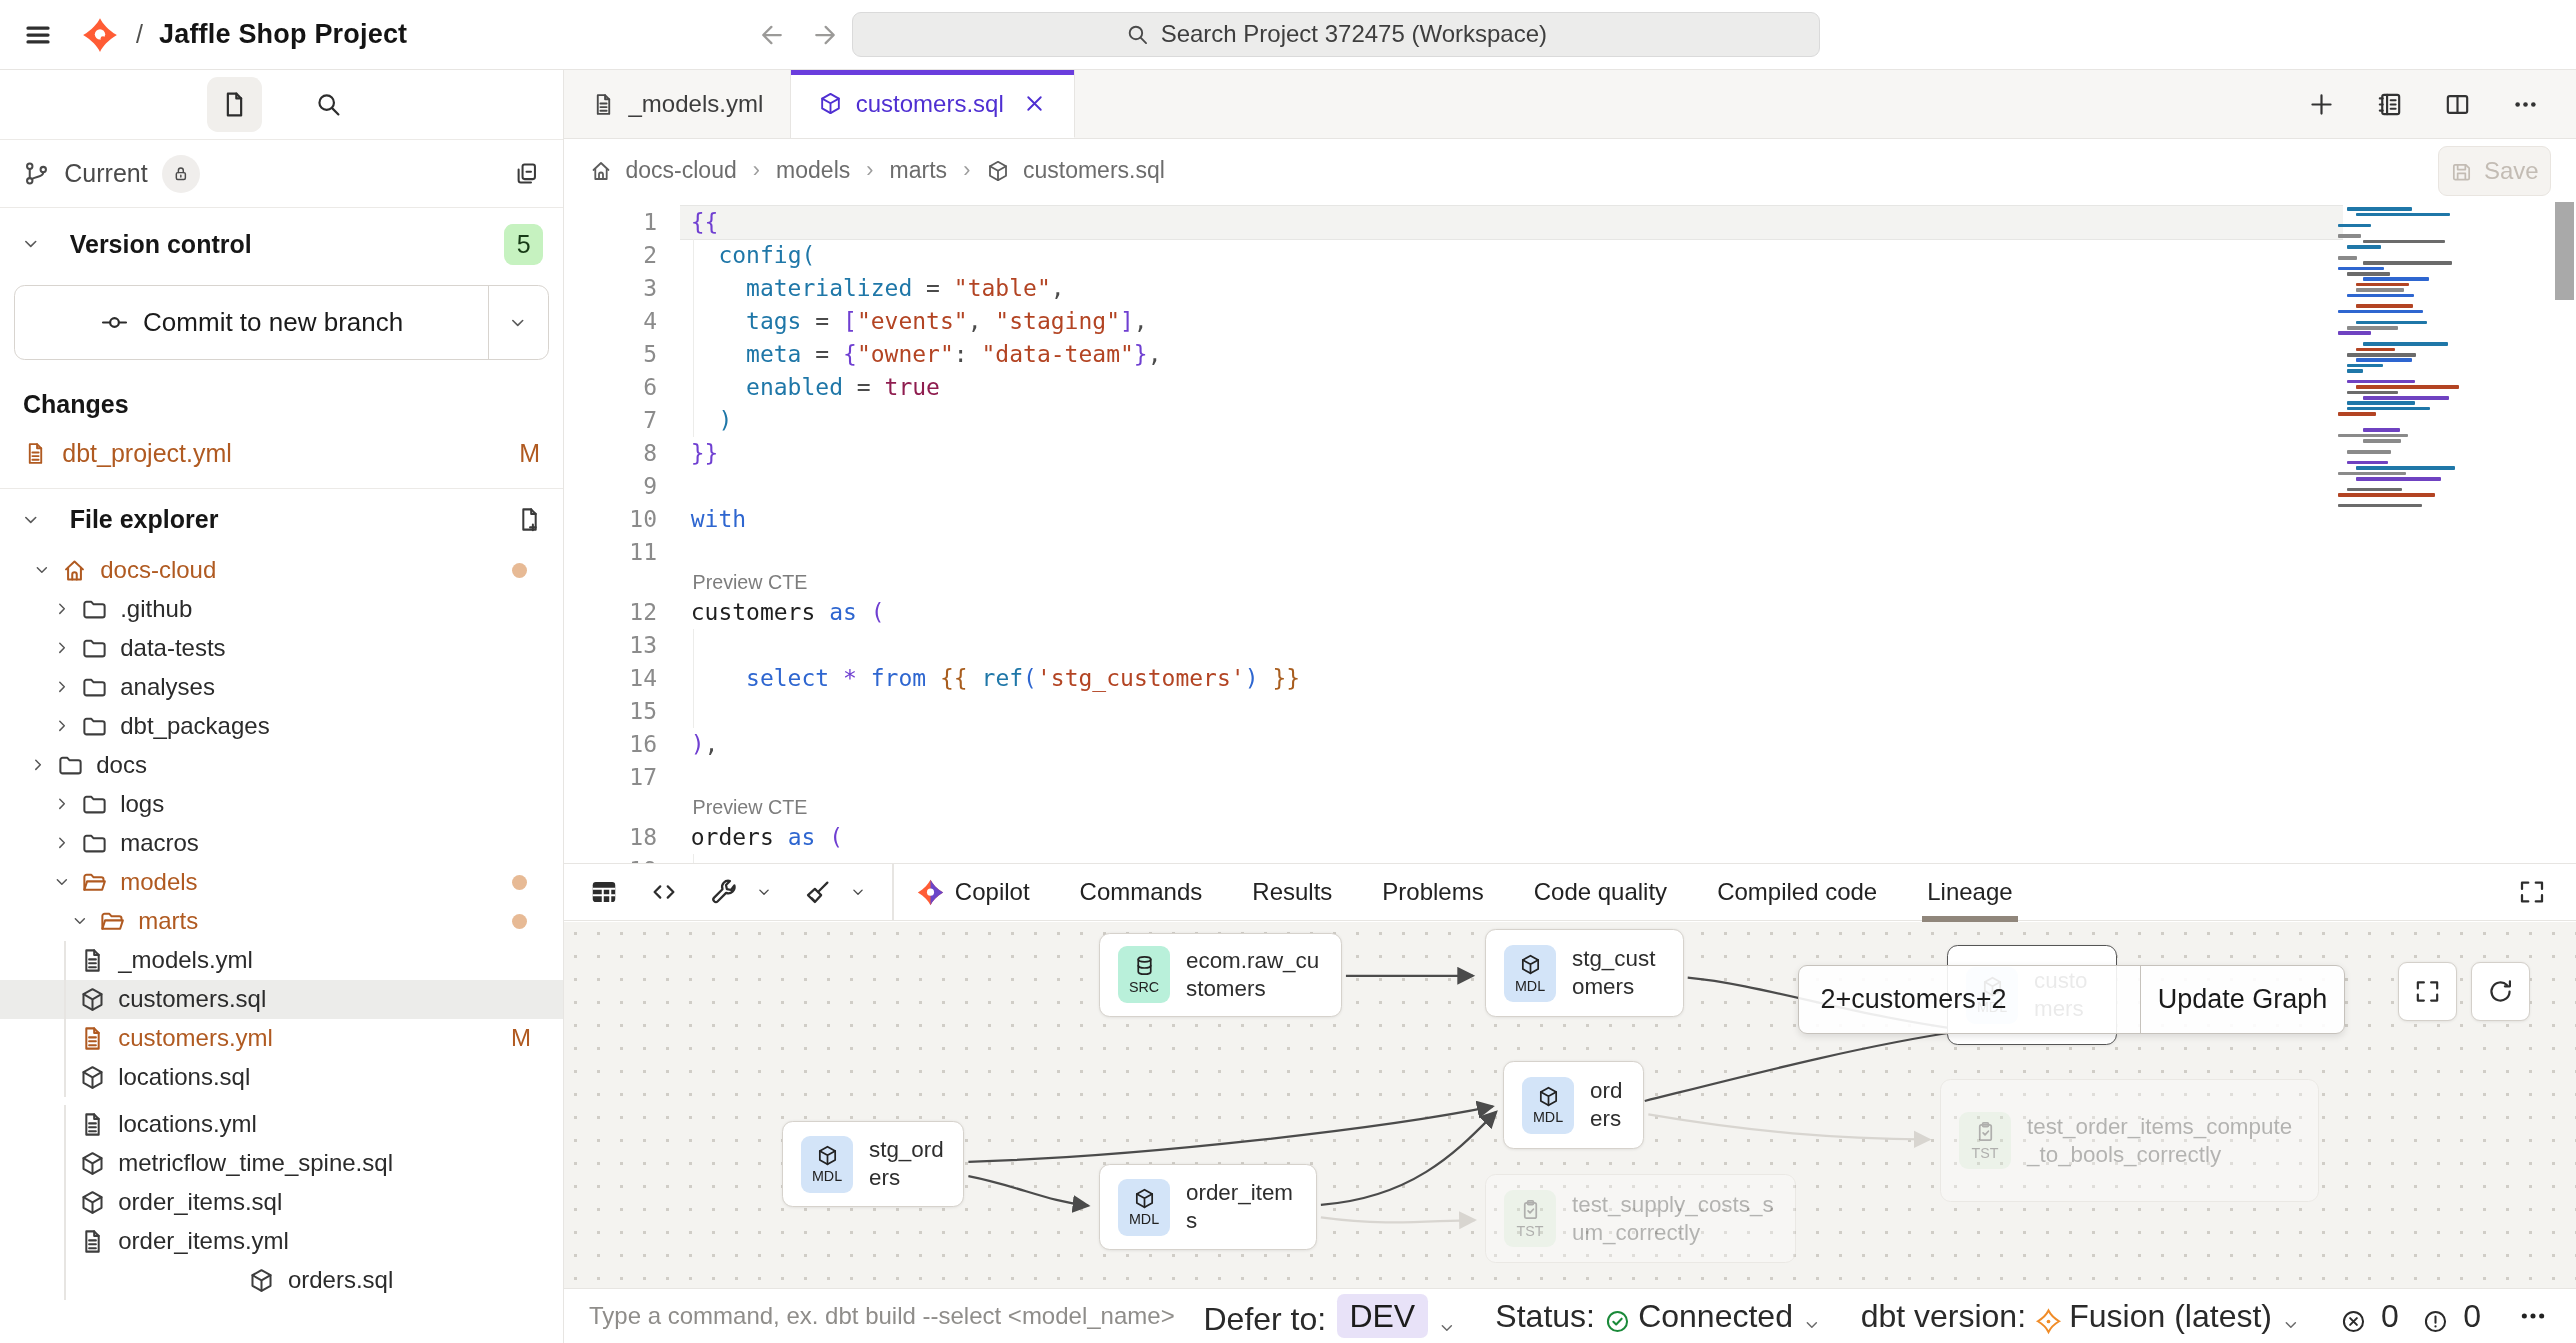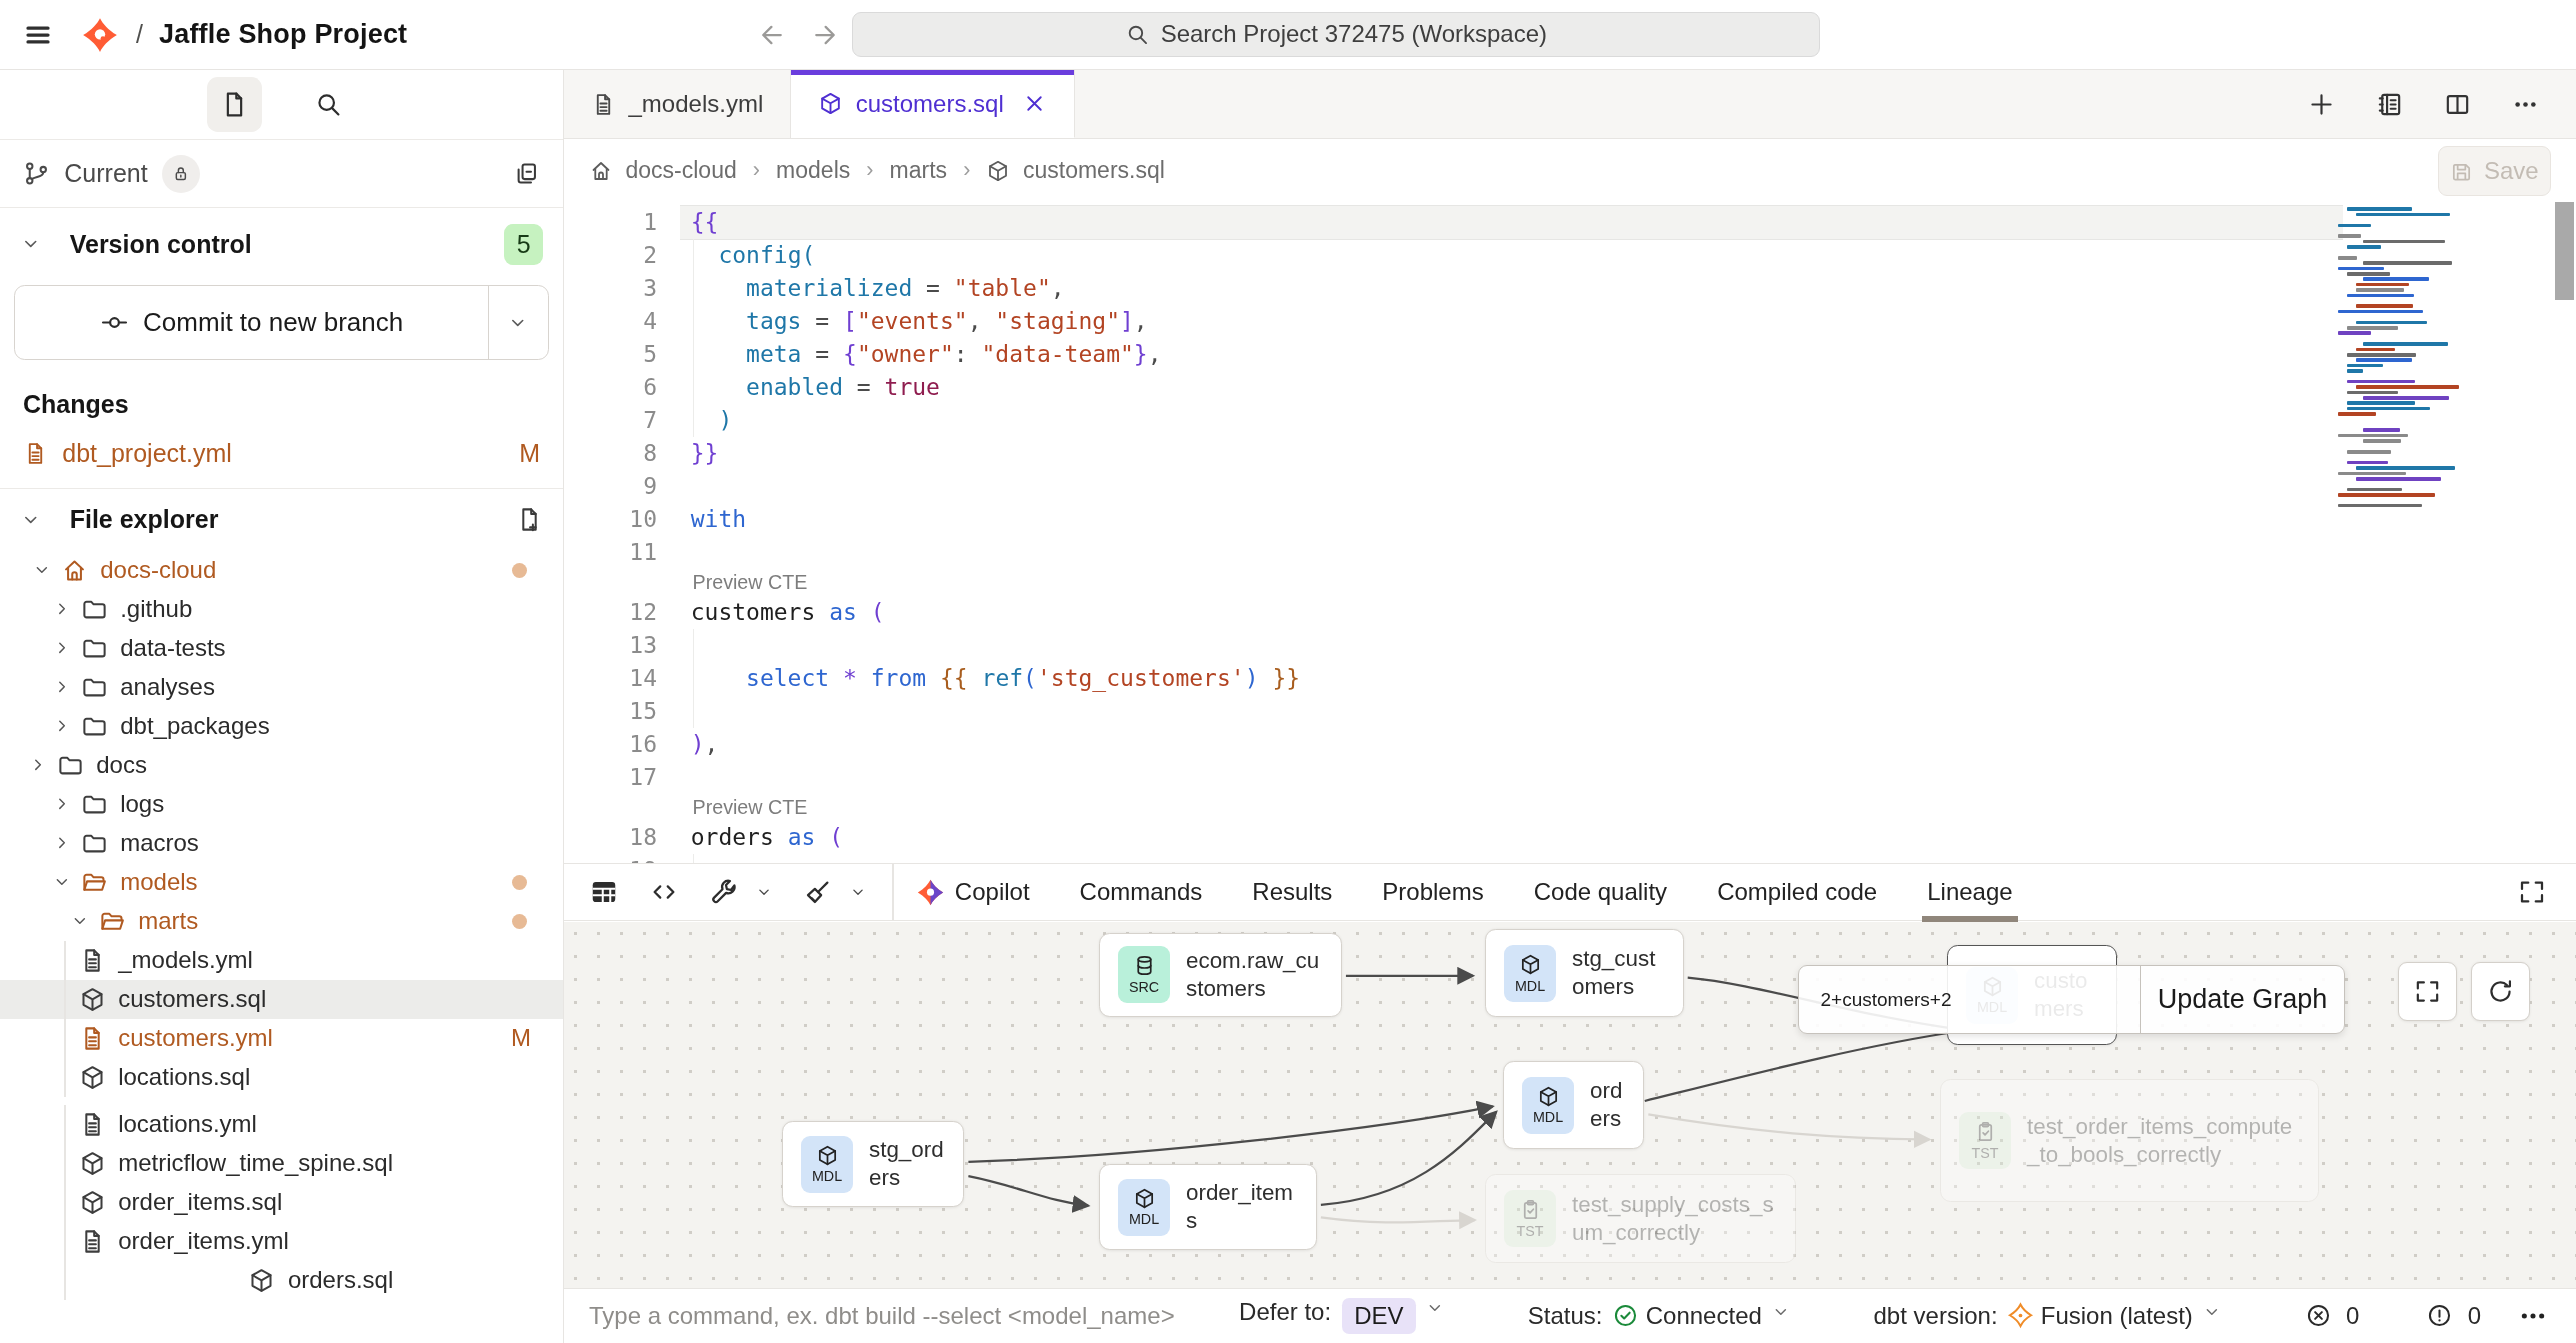--- a/index.html
+++ b/index.html
@@ -136,35 +136,35 @@
   .lnode.highlight { border-color:#555; }
   .lbadge { width:52px; height:57px; border-radius:9px; display:flex; flex-direction:column;
     align-items:center; justify-content:center; gap:1.8px; flex:none; }
   .lbadge .ico { width:23px; height:23px; color:#222; }
   .lbadge-label { font-size:14.3px; color:#222; }
   .lbadge.SRC { background:#b9f0da; } .lbadge.MDL { background:#d3e4f8; } .lbadge.TST { background:#ddf2dd; }
   .lnode-label { font-size:22.4px; color:#2e2e2e; line-height:1.25; word-break:break-all; }
   .graph-bar { position:absolute; z-index:3; left:1234px; top:43px; width:547px; height:69px;
     background:rgba(255,255,255,.9); border:1.8px solid #c6c2bc; border-radius:9px;
     box-shadow:0 2.7px 7.2px rgba(0,0,0,.1); display:flex; align-items:center; }
-  .graph-input { flex:1; padding-left:21.5px; font-size:19px; color:#1d1d1d; cursor:text; }
+  .graph-input { flex:1; padding-left:21.5px; font-size:27px; color:#1d1d1d; cursor:text; }
   .graph-update { width:204px; height:100%; border-left:1.8px solid #c6c2bc; display:flex; align-items:center;
     justify-content:center; font-size:27px; color:#1a1a1a; cursor:pointer; }
   .canvas-btn { position:absolute; z-index:3; top:40px; width:59px; height:59px; background:#fff;
     border:1.8px solid #d4d0ca; border-radius:9px; display:flex; align-items:center; justify-content:center;
     color:#2d2d2d; cursor:pointer; box-shadow:0 0.9px 2.7px rgba(0,0,0,.07); }
   .canvas-btn .ico { width:29px; height:29px; }
   #btn-fit { left:1834px; } #btn-refresh { left:1907px; }
 
   
   .statusbar { position:absolute; left:0; top:1218px; right:0; height:55px; background:#fff;
     border-top:1.8px solid #e7e5e2; display:flex; align-items:center; z-index:5; }
   .cmd-placeholder { margin-left:25px; font-size:24px; color:#8f8d8a; cursor:text; }
   .status-right { margin-left:auto; display:flex; align-items:center; margin-right:27px; gap:0; }
-  .sr-item { display:flex; align-items:flex-start; font-size:24px; color:#2a2a2a; cursor:pointer;margin-left:44px; }
+  .sr-item { display:flex; align-items:flex-end; font-size:32px; color:#2a2a2a; cursor:pointer; }
   .sr-label { color:#2a2a2a; }
   .dev-pill { margin-left:10.7px; background:#e8e2f8; border-radius:7.2px; padding:3.6px 12.5px; color:#1c1c1c; }
   .chev-s { width:19.7px; height:19.7px; color:#6a6a6a; margin-left:9px; }
   .sr-gap { width:39px; } .sr-gap-s { width:23px; }
   .sr-item .ico.inline { width:27px; height:27px; margin:0 7.2px 0 9px; }
   .count { margin-left:7.2px; }
   .status-ellipsis { width:32px; height:32px; color:#222; margin-left:36px; cursor:pointer; }
 </style>
 </head>
 <body>

